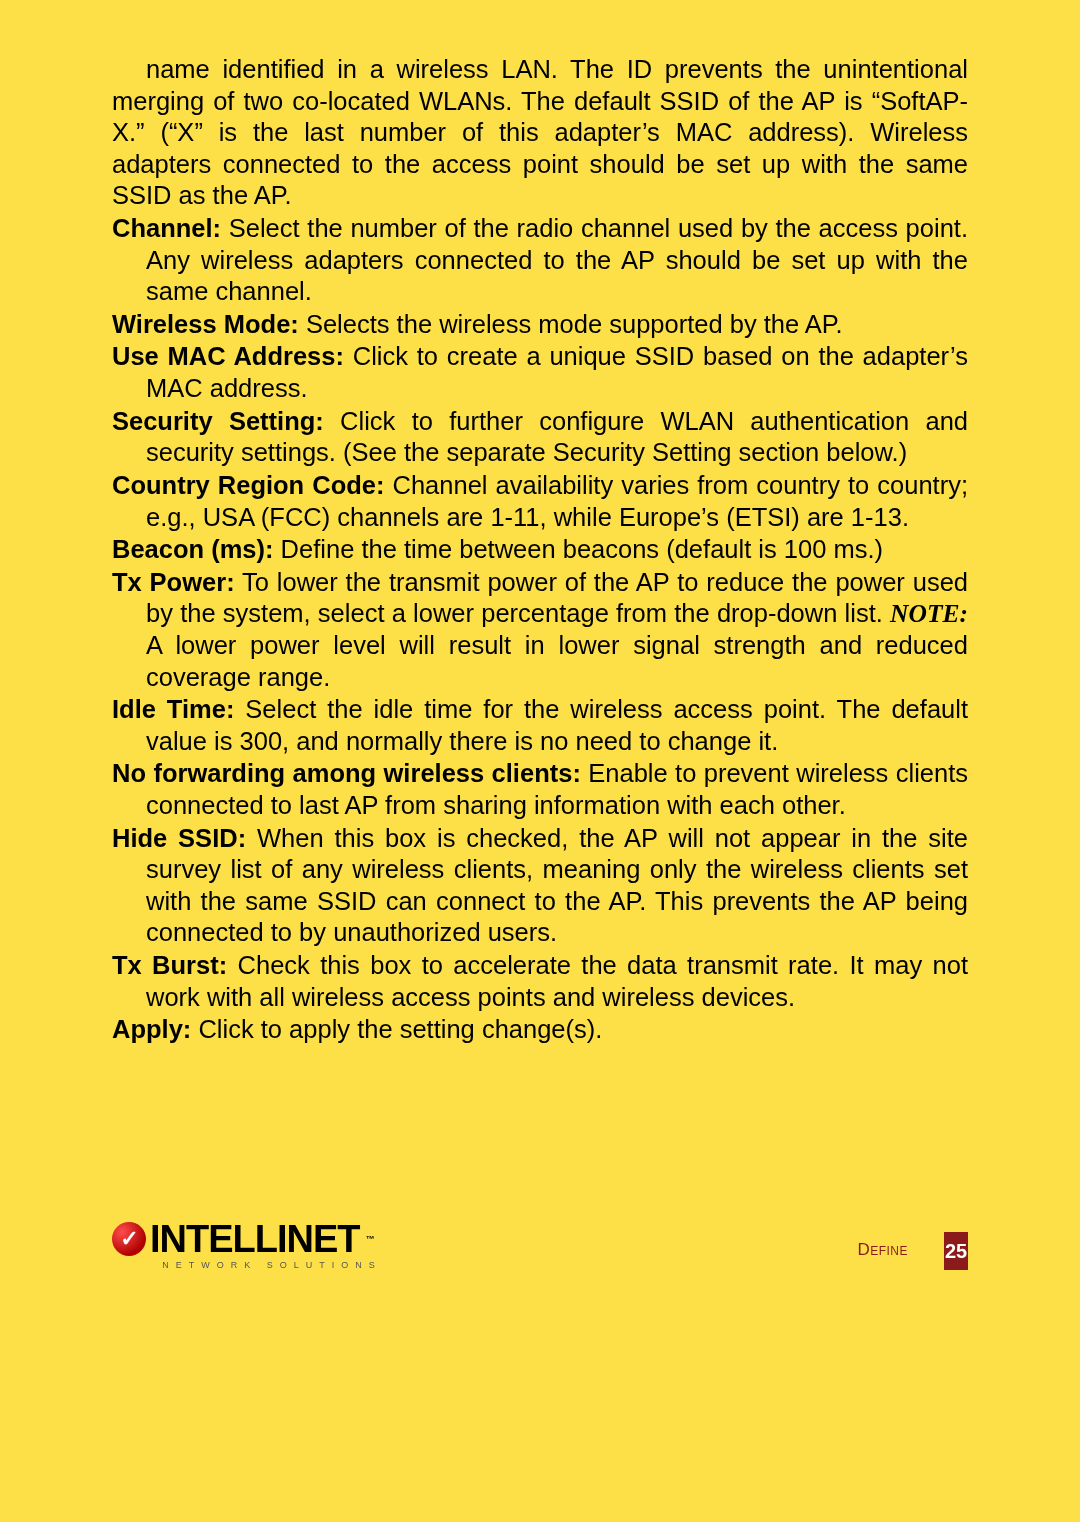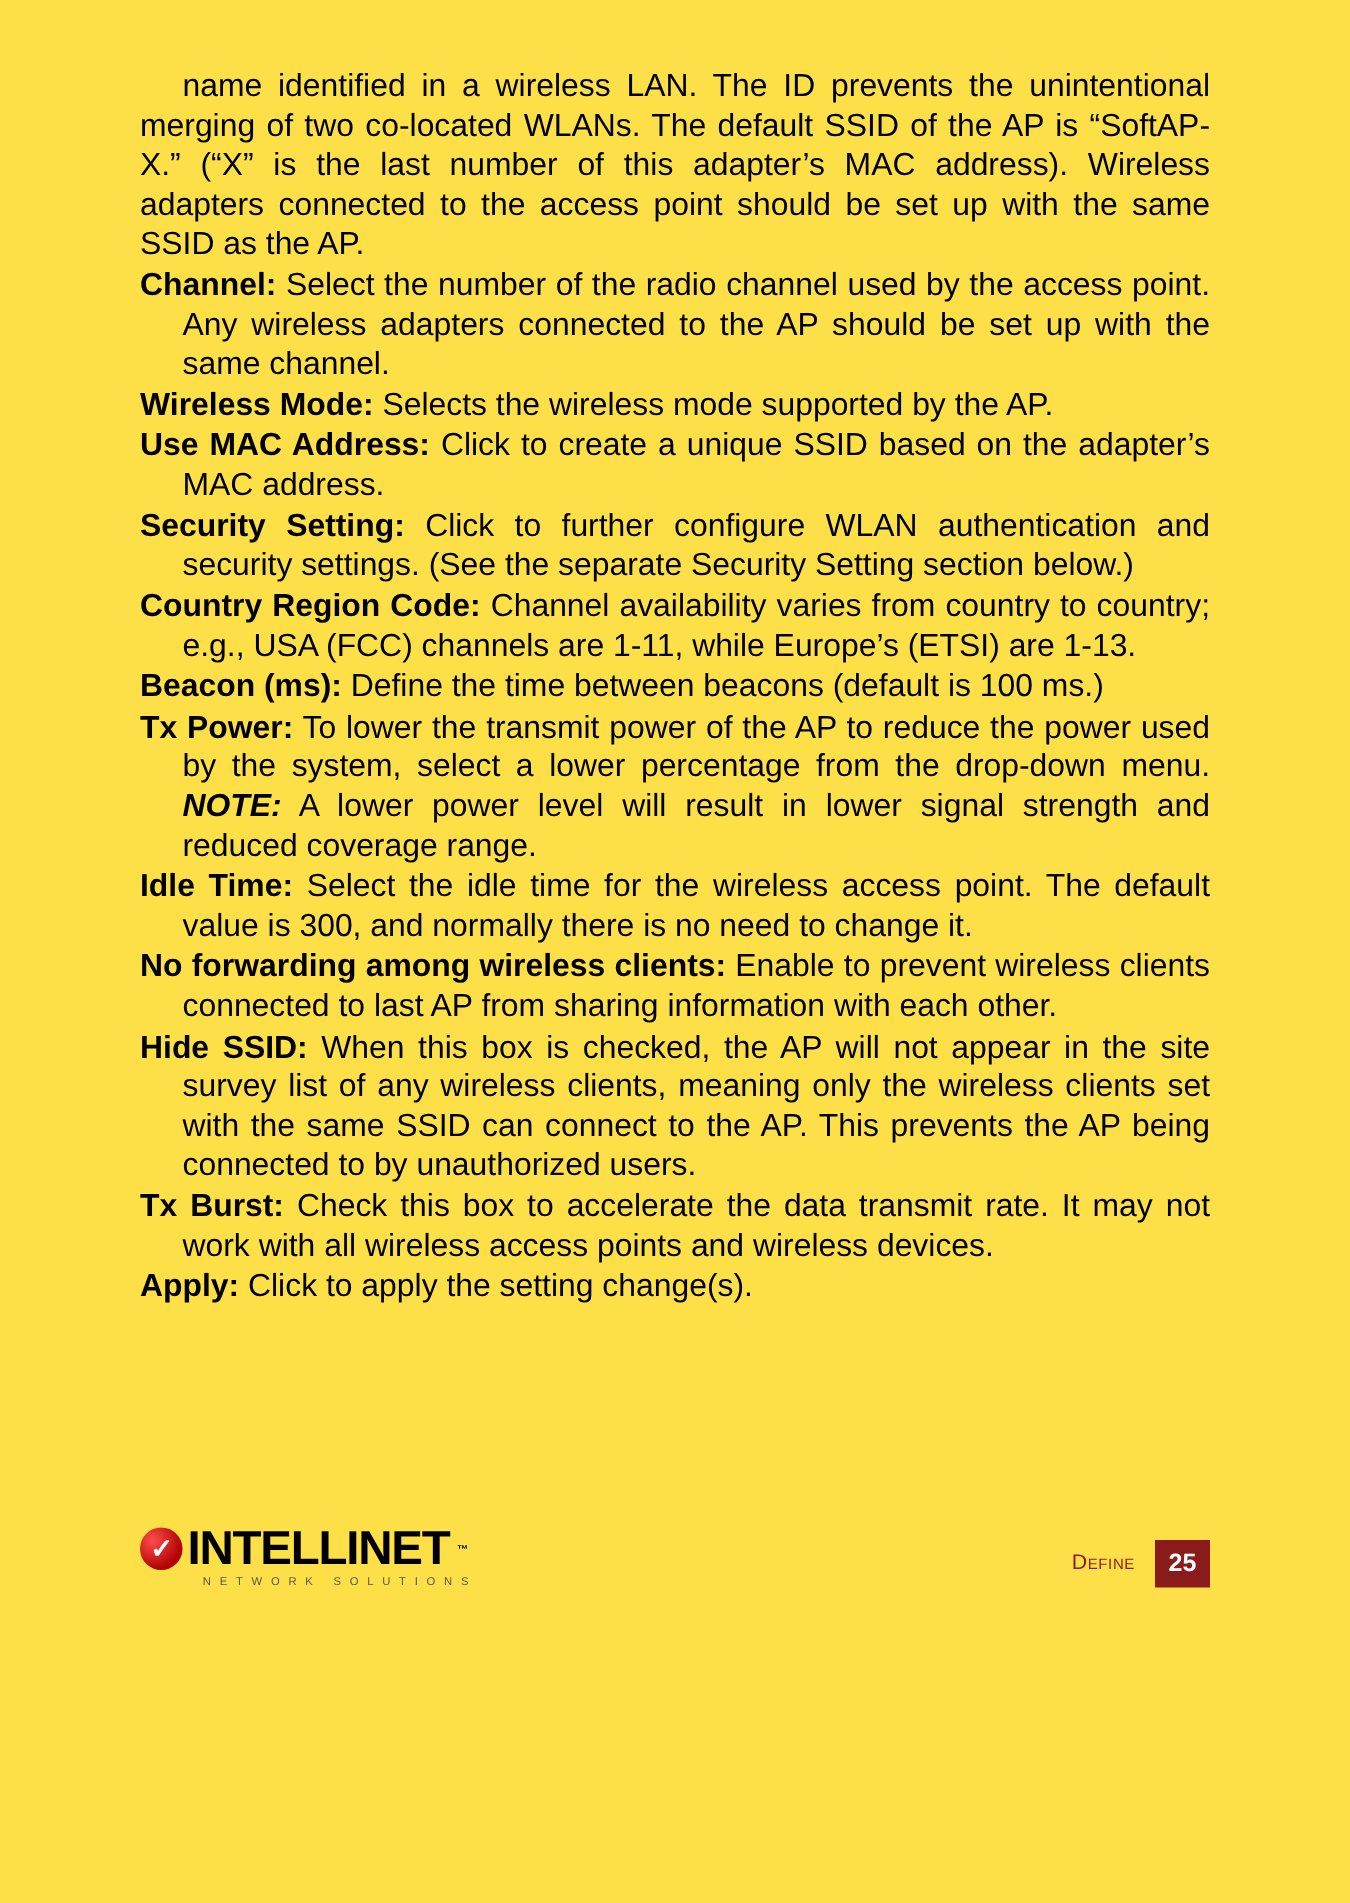--- a/index.html
+++ b/index.html
@@ -29,21 +29,21 @@
   .entry {
     margin: 0 0 1px 0;
     text-indent: -34px;
     padding-left: 34px;
   }
   .continuation {
     text-indent: 34px;
     padding-left: 0;
   }
   .bold { font-weight: 700; }
-  .boldital { font-weight: 700; font-style: italic; }
+  .boldital { font-weight: 700; font-style: italic; font-family: Liberation Serif, serif; }
   .justify { text-align: justify; }
   .footer {
     position: absolute;
     left: 112px;
     right: 112px;
     bottom: 252px;
     height: 50px;
   }
   .logo-wrap {
     position: absolute;
@@ -93,21 +93,21 @@
     bottom: 10px;
     font-size: 17px;
     color: #8B1A1A;
     letter-spacing: 0.5px;
     font-variant: small-caps;
   }
   .page-num-box {
     position: absolute;
     right: 0;
     bottom: 0;
-    width: 44px;
+    width: 24px;
     height: 38px;
     background: #8B1A1A;
     color: #ffffff;
     font-weight: 700;
     font-size: 20px;
     display: flex;
     align-items: center;
     justify-content: center;
   }
 </style>
@@ -139,21 +139,21 @@
 
     <p class="entry justify">
       <span class="bold">Country Region Code:</span><span> Channel availability varies from country to country; e.g., USA (FCC) channels are 1-11, while Europe’s (ETSI) are 1-13.</span>
     </p>
 
     <p class="entry">
       <span class="bold">Beacon (ms):</span><span> Define the time between beacons (default is 100 ms.)</span>
     </p>
 
     <p class="entry justify">
-      <span class="bold">Tx Power:</span><span> To lower the transmit power of the AP to reduce the power used by the system, select a lower percentage from the drop-down menu. </span><span class="boldital">NOTE:</span><span> A lower power level will result in lower signal strength and reduced coverage range.</span>
+      <span class="bold">Tx Power:</span><span> To lower the transmit power of the AP to reduce the power used by the system, select a lower percentage from the drop-down list. </span><span class="boldital">NOTE:</span><span> A lower power level will result in lower signal strength and reduced coverage range.</span>
     </p>
 
     <p class="entry justify">
       <span class="bold">Idle Time:</span><span> Select the idle time for the wireless access point. The default value is 300, and normally there is no need to change it.</span>
     </p>
 
     <p class="entry justify">
       <span class="bold">No forwarding among wireless clients:</span><span> Enable to prevent wireless clients connected to last AP from sharing information with each other.</span>
     </p>
 

